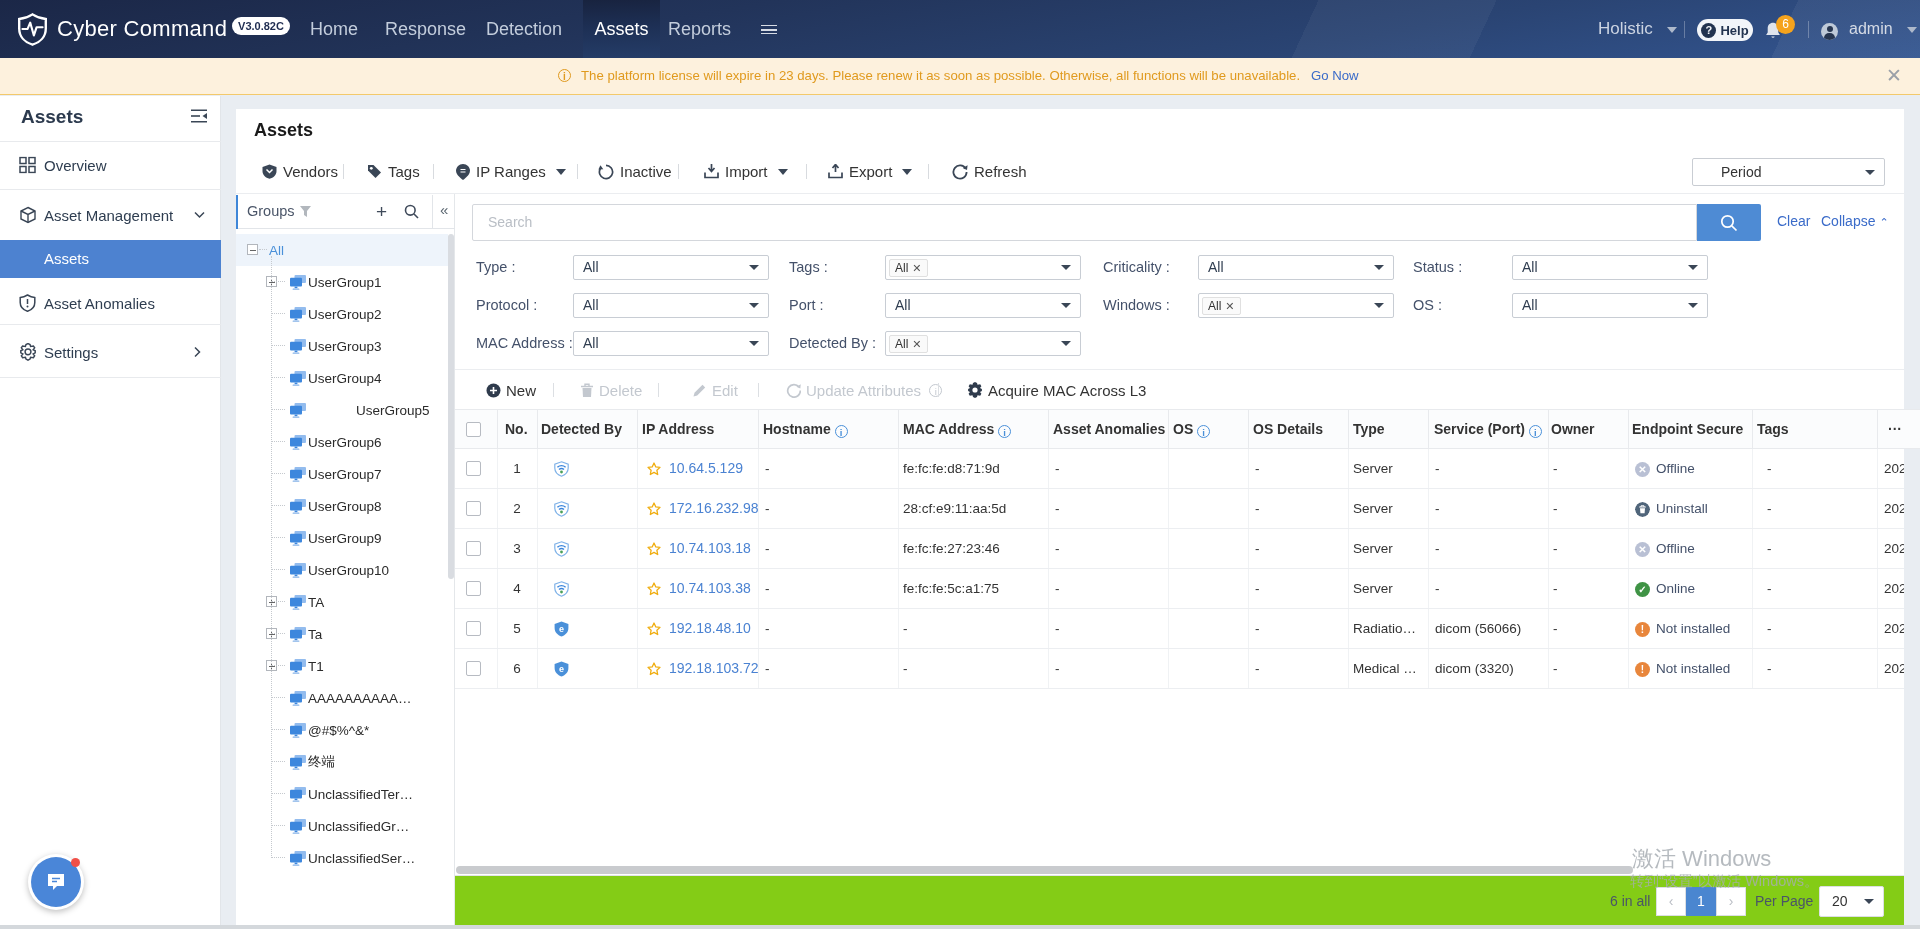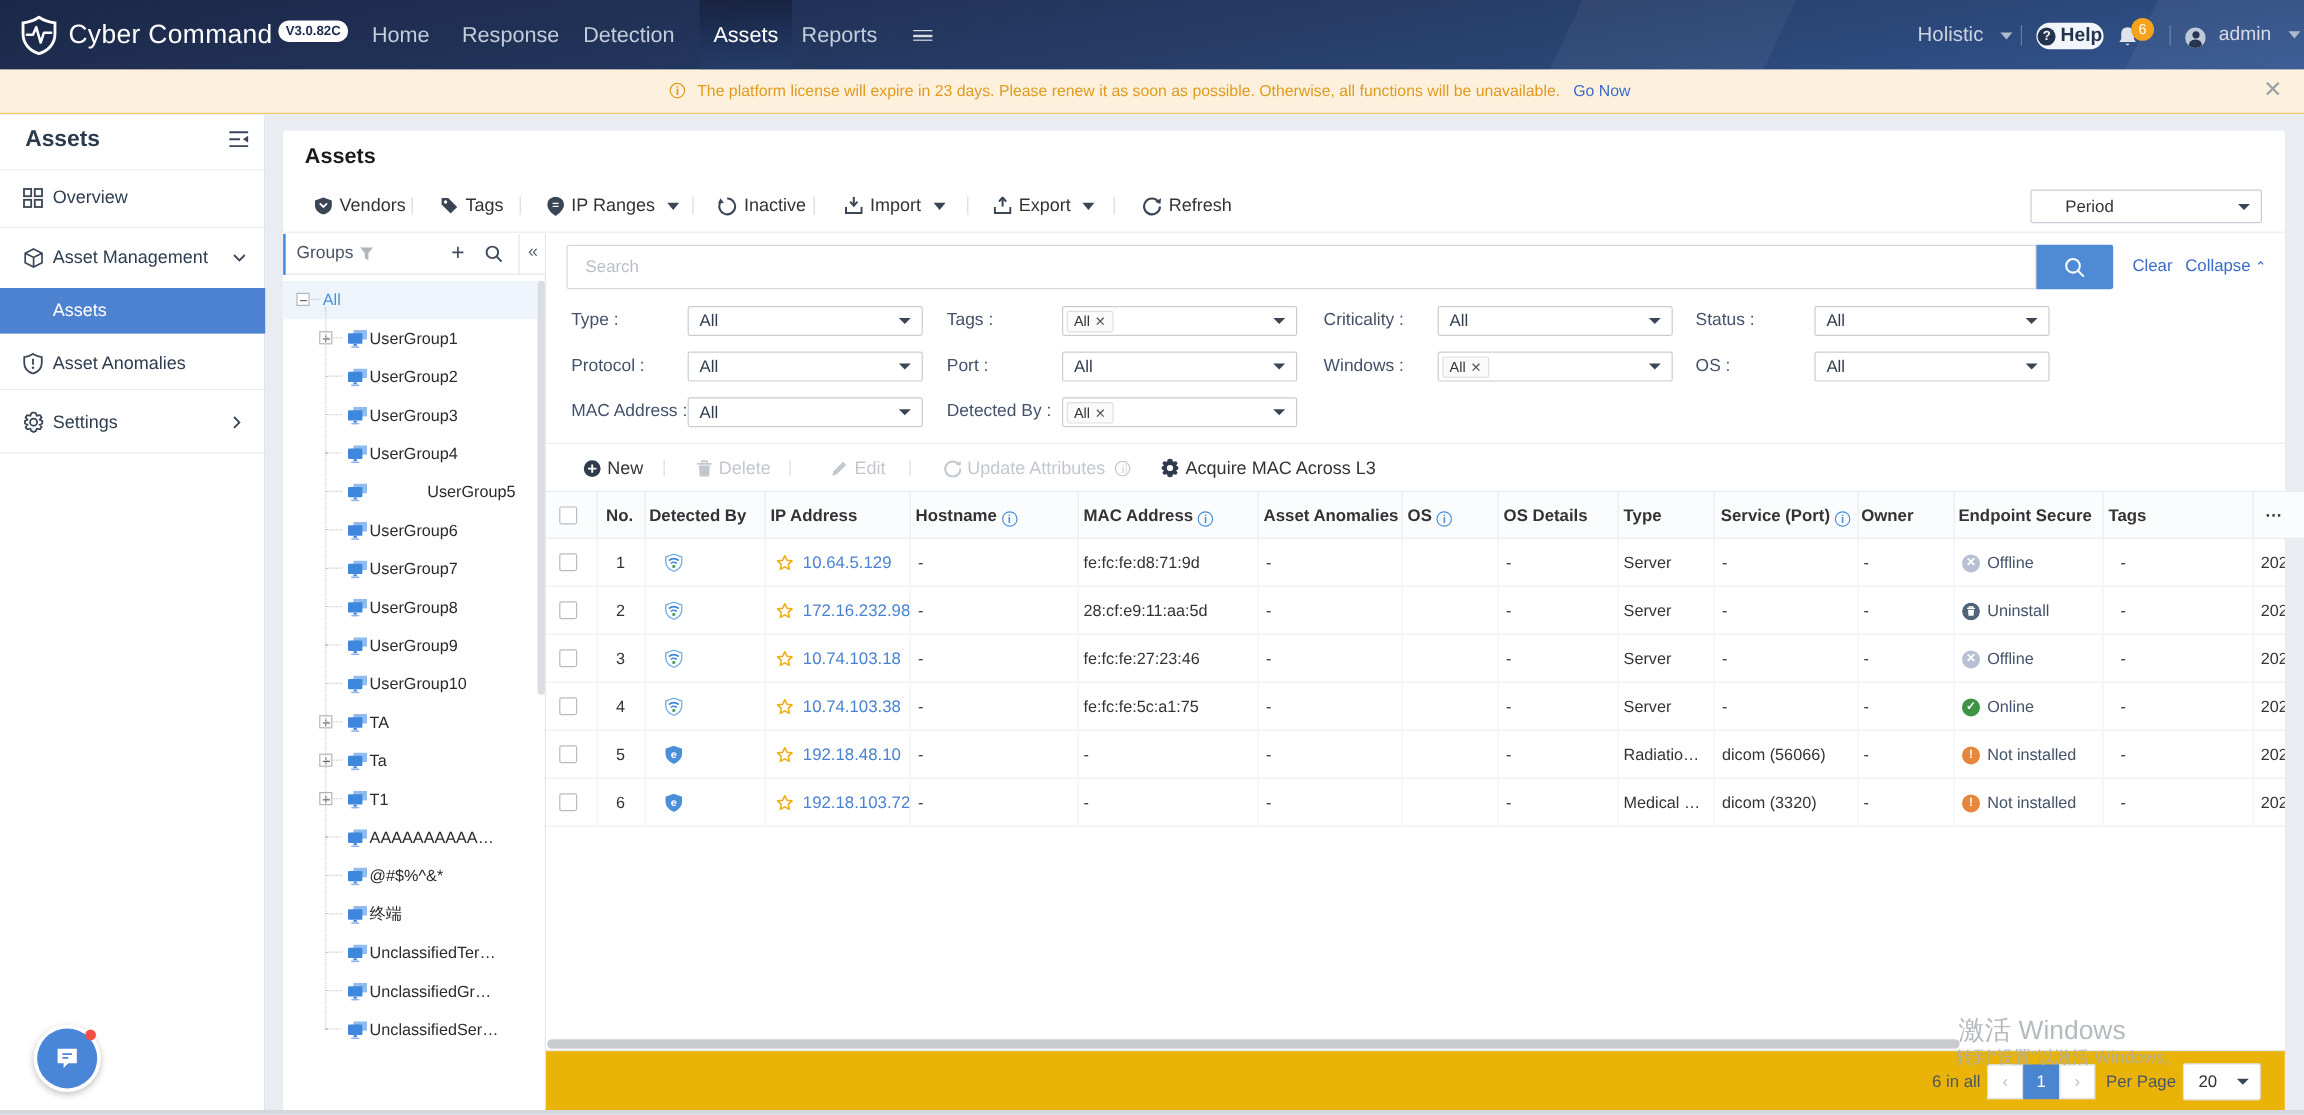--- a/index.html
+++ b/index.html
@@ -13,21 +13,21 @@
 #brand{position:absolute;left:57px;top:16px;font-size:22px;font-weight:300;color:#fff;letter-spacing:.3px}
 #ver{position:absolute;left:232px;top:17px;width:58px;height:18px;background:#fff;border-radius:9px;color:#1e2c50;font-size:11px;font-weight:bold;text-align:center;line-height:18px}
 .tab{position:absolute;top:0;height:58px;line-height:58px;color:#c3cddc;font-size:18px;font-weight:300;text-align:center}
 #tab-assets{left:583px;width:77px;background:linear-gradient(178deg,#18233f 0%,#1d2f54 45%,#253d68 100%);color:#fff;font-weight:400}
 #burger{position:absolute;left:761px;top:25px;width:16px;height:9px;border-top:1.6px solid #d7dce5;border-bottom:1.6px solid #d7dce5}
 #burger:after{content:"";position:absolute;left:0;top:3.2px;width:16px;height:1.6px;background:#d7dce5}
 .navsep{position:absolute;top:21px;width:1px;height:17px;background:rgba(255,255,255,.28)}
 #holistic{position:absolute;left:1598px;top:0;height:58px;line-height:58px;color:#ccd4e2;font-size:17px;font-weight:300}
 .dcaret{display:inline-block;width:0;height:0;border-left:5px solid transparent;border-right:5px solid transparent;border-top:6px solid #aeb9cb;vertical-align:middle;margin-left:14px}
 #helppill{position:absolute;left:1697px;top:19px;width:56px;height:22px;background:#f2f5f9;border-radius:11px;display:flex;align-items:center;justify-content:center;gap:4px}
-#helppill span{color:#22334f;font-size:16px;font-weight:bold}
+#helppill span{color:#22334f;font-size:13px;font-weight:bold}
 #helppill .q{width:15px;height:15px;border-radius:50%;background:#22334f;color:#f2f5f9;font-size:11px;font-weight:bold;text-align:center;line-height:15px}
 #bell{position:absolute;left:1763px;top:21px}
 #badge{position:absolute;left:1776px;top:15px;width:19px;height:19px;border-radius:50%;background:#f5a31d;color:#fff;font-size:12px;text-align:center;line-height:19px}
 #avatar{position:absolute;left:1821px;top:23px;width:17px;height:17px;border-radius:50%;background:#bfcad8;overflow:hidden}
 #avatar .hd{position:absolute;left:5.5px;top:3px;width:6px;height:6px;border-radius:50%;background:#273650}
 #avatar .bd{position:absolute;left:3px;top:10px;width:11px;height:8px;border-radius:5px 5px 0 0;background:#273650}
 #admin{position:absolute;left:1849px;top:0;height:58px;line-height:58px;color:#d5dbe5;font-size:16px;font-weight:300}
 
 #warn{position:absolute;left:0;top:58px;width:1920px;height:37px;background:#fdf1dd;border-bottom:1px solid #f3c96b;font-size:13.2px;line-height:36px;color:#e09a1e}
 #warn .ic{position:absolute;left:558px;top:11px;width:13px;height:13px;border:1.3px solid #e09a1e;border-radius:50%;font-size:10px;line-height:13px;text-align:center;font-weight:bold}
@@ -93,21 +93,21 @@
 .th{position:absolute;top:0;height:40px;line-height:39px;white-space:nowrap;font-weight:bold;font-size:14px}
 .trowD{position:absolute;left:0;width:1449px;height:40px;border-bottom:1px solid #eceef1;font-size:13.5px;color:#333;overflow:hidden}
 .td{position:absolute;top:0;height:40px;line-height:39px;white-space:nowrap}
 .colline{position:absolute;top:0;width:1px;height:100%;background:#f0f2f4}
 .cb{position:absolute;left:11px;top:12px;width:15px;height:15px;border:1px solid #b7bbc2;border-radius:2px;background:#fff}
 .iplink{color:#4a82d2;font-size:14px}
 .info{display:inline-block;width:13px;height:13px;border:1px solid #8d949e;border-radius:50%;color:#8d949e;font-size:9.5px;line-height:13px;text-align:center;vertical-align:-2px;font-style:normal}
 .stat{position:absolute;top:12.5px;width:15px;height:15px;border-radius:50%;color:#fff;text-align:center;line-height:15px;font-size:10px;font-weight:bold}
 
 #hscroll{position:absolute;left:1px;top:672px;width:1177px;height:8px;background:#c9cbce;border-radius:4px}
-#cfoot{position:absolute;left:0;top:681px;width:1449px;height:50px;background:#eab308;border-top:1px solid #e4e6e9;font-size:14px;color:#4a5568}
+#cfoot{position:absolute;left:0;top:681px;width:1449px;height:50px;background:#84cc16;border-top:1px solid #e4e6e9;font-size:14px;color:#4a5568}
 #cfoot .inall{position:absolute;left:1155px;top:17px}
 .pbox{position:absolute;top:11px;width:30px;height:29px;border:1px solid #dcdfe3;background:#fff;text-align:center;line-height:27px;color:#b9bdc4}
 #p1{position:absolute;top:11px;left:1231px;width:30px;height:29px;background:#4a86d0;color:#fff;text-align:center;line-height:29px}
 #perpage{position:absolute;left:1300px;top:17px}
 #ppsel{position:absolute;left:1364px;top:10px;width:65px;height:31px;border:1px solid #dcdfe3;background:#fff;border-radius:2px;font-size:14px;color:#333;line-height:29px}
 #ppsel .v{margin-left:12px}
 
 #wm1{position:absolute;left:1632px;top:844px;font-size:22px;color:#b2b7bc;opacity:.95}
 #wm2{position:absolute;left:1630px;top:872px;font-size:14.5px;color:#a8adb3;opacity:.8}
 

